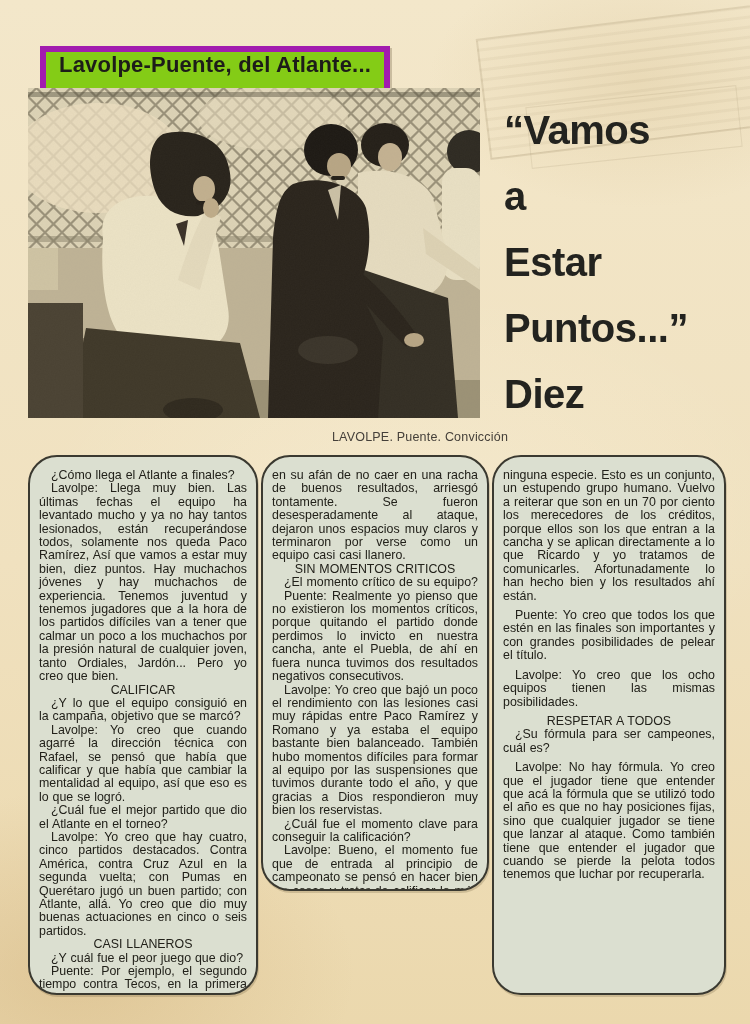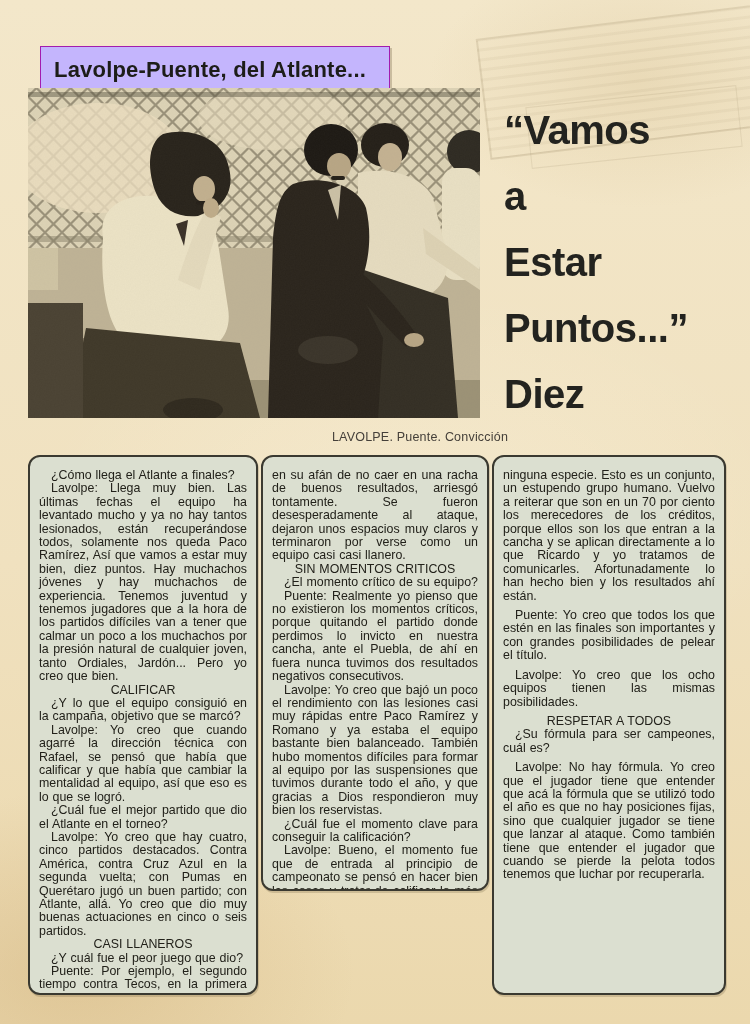--- a/index.html
+++ b/index.html
@@ -7,22 +7,22 @@
     width:750px;height:1024px;position:relative;overflow:hidden;
     font-family:"Liberation Sans",sans-serif;
     background:
       radial-gradient(ellipse 300px 180px at 85% 8%, rgba(205,180,130,.25), transparent 70%),
       radial-gradient(ellipse 400px 260px at 10% 95%, rgba(190,150,90,.28), transparent 70%),
       radial-gradient(ellipse 500px 300px at 55% 50%, rgba(255,250,235,.25), transparent 75%),
       linear-gradient(180deg,#f3e7ca 0%,#f0e1bf 55%,#ebd8ad 100%);
   }
   .kicker-box{
     position:absolute;left:40px;top:46px;width:350px;height:48px;
-    background:#c4b5fd;border:1px solid #a21caf;box-sizing:border-box;
-    display:flex;align-items:center;padding-left:13px;
+    background:#84cc16;border:6px solid #a21caf;box-sizing:border-box;
+    display:flex;padding-left:13px;
     box-shadow:2px 2px 0 rgba(80,65,35,.25);
   }
   .kicker{font-weight:bold;font-size:22px;color:#1d1d19;letter-spacing:.2px;}
   .ghost{
     position:absolute;right:-36px;top:20px;width:300px;height:118px;
     border:2px solid rgba(125,105,70,.16);transform:rotate(-7deg);
     background:repeating-linear-gradient(0deg, transparent 0 7px, rgba(120,100,65,.06) 7px 10px);
   }
   .ghost2{
     position:absolute;right:10px;top:96px;width:210px;height:60px;
@@ -35,21 +35,21 @@
     font-size:12.5px;color:#45403a;letter-spacing:.2px;
   }
   .headline{position:absolute;left:497px;top:97px;width:248px;margin-left:7px;}
   .hl{
     height:66px;display:flex;align-items:center;
     font-weight:bold;font-size:40px;color:#23231f;letter-spacing:-.5px;
   }
   .columns{position:absolute;left:28px;top:455px;display:flex;gap:3px;}
   .col{
     box-sizing:border-box;background:#dbdfd0;border:2.5px solid #3a3930;
-    border-radius:12px;padding:12px 9px 10px 9px;overflow:hidden;
+    border-radius:29px;padding:12px 9px 10px 9px;overflow:hidden;
     box-shadow:1px 2px 0 rgba(80,65,35,.2);
   }
   .col-1{width:230px;height:540px;}
   .col-2{width:228px;height:436px;}
   .col-3{width:234px;height:540px;}
   .col p{
     margin:0;font-size:12.4px;line-height:13.4px;color:#22211a;
     text-align:justify;word-spacing:.5px;
   }
   .col p.q,.col p.a{text-indent:12px;}

